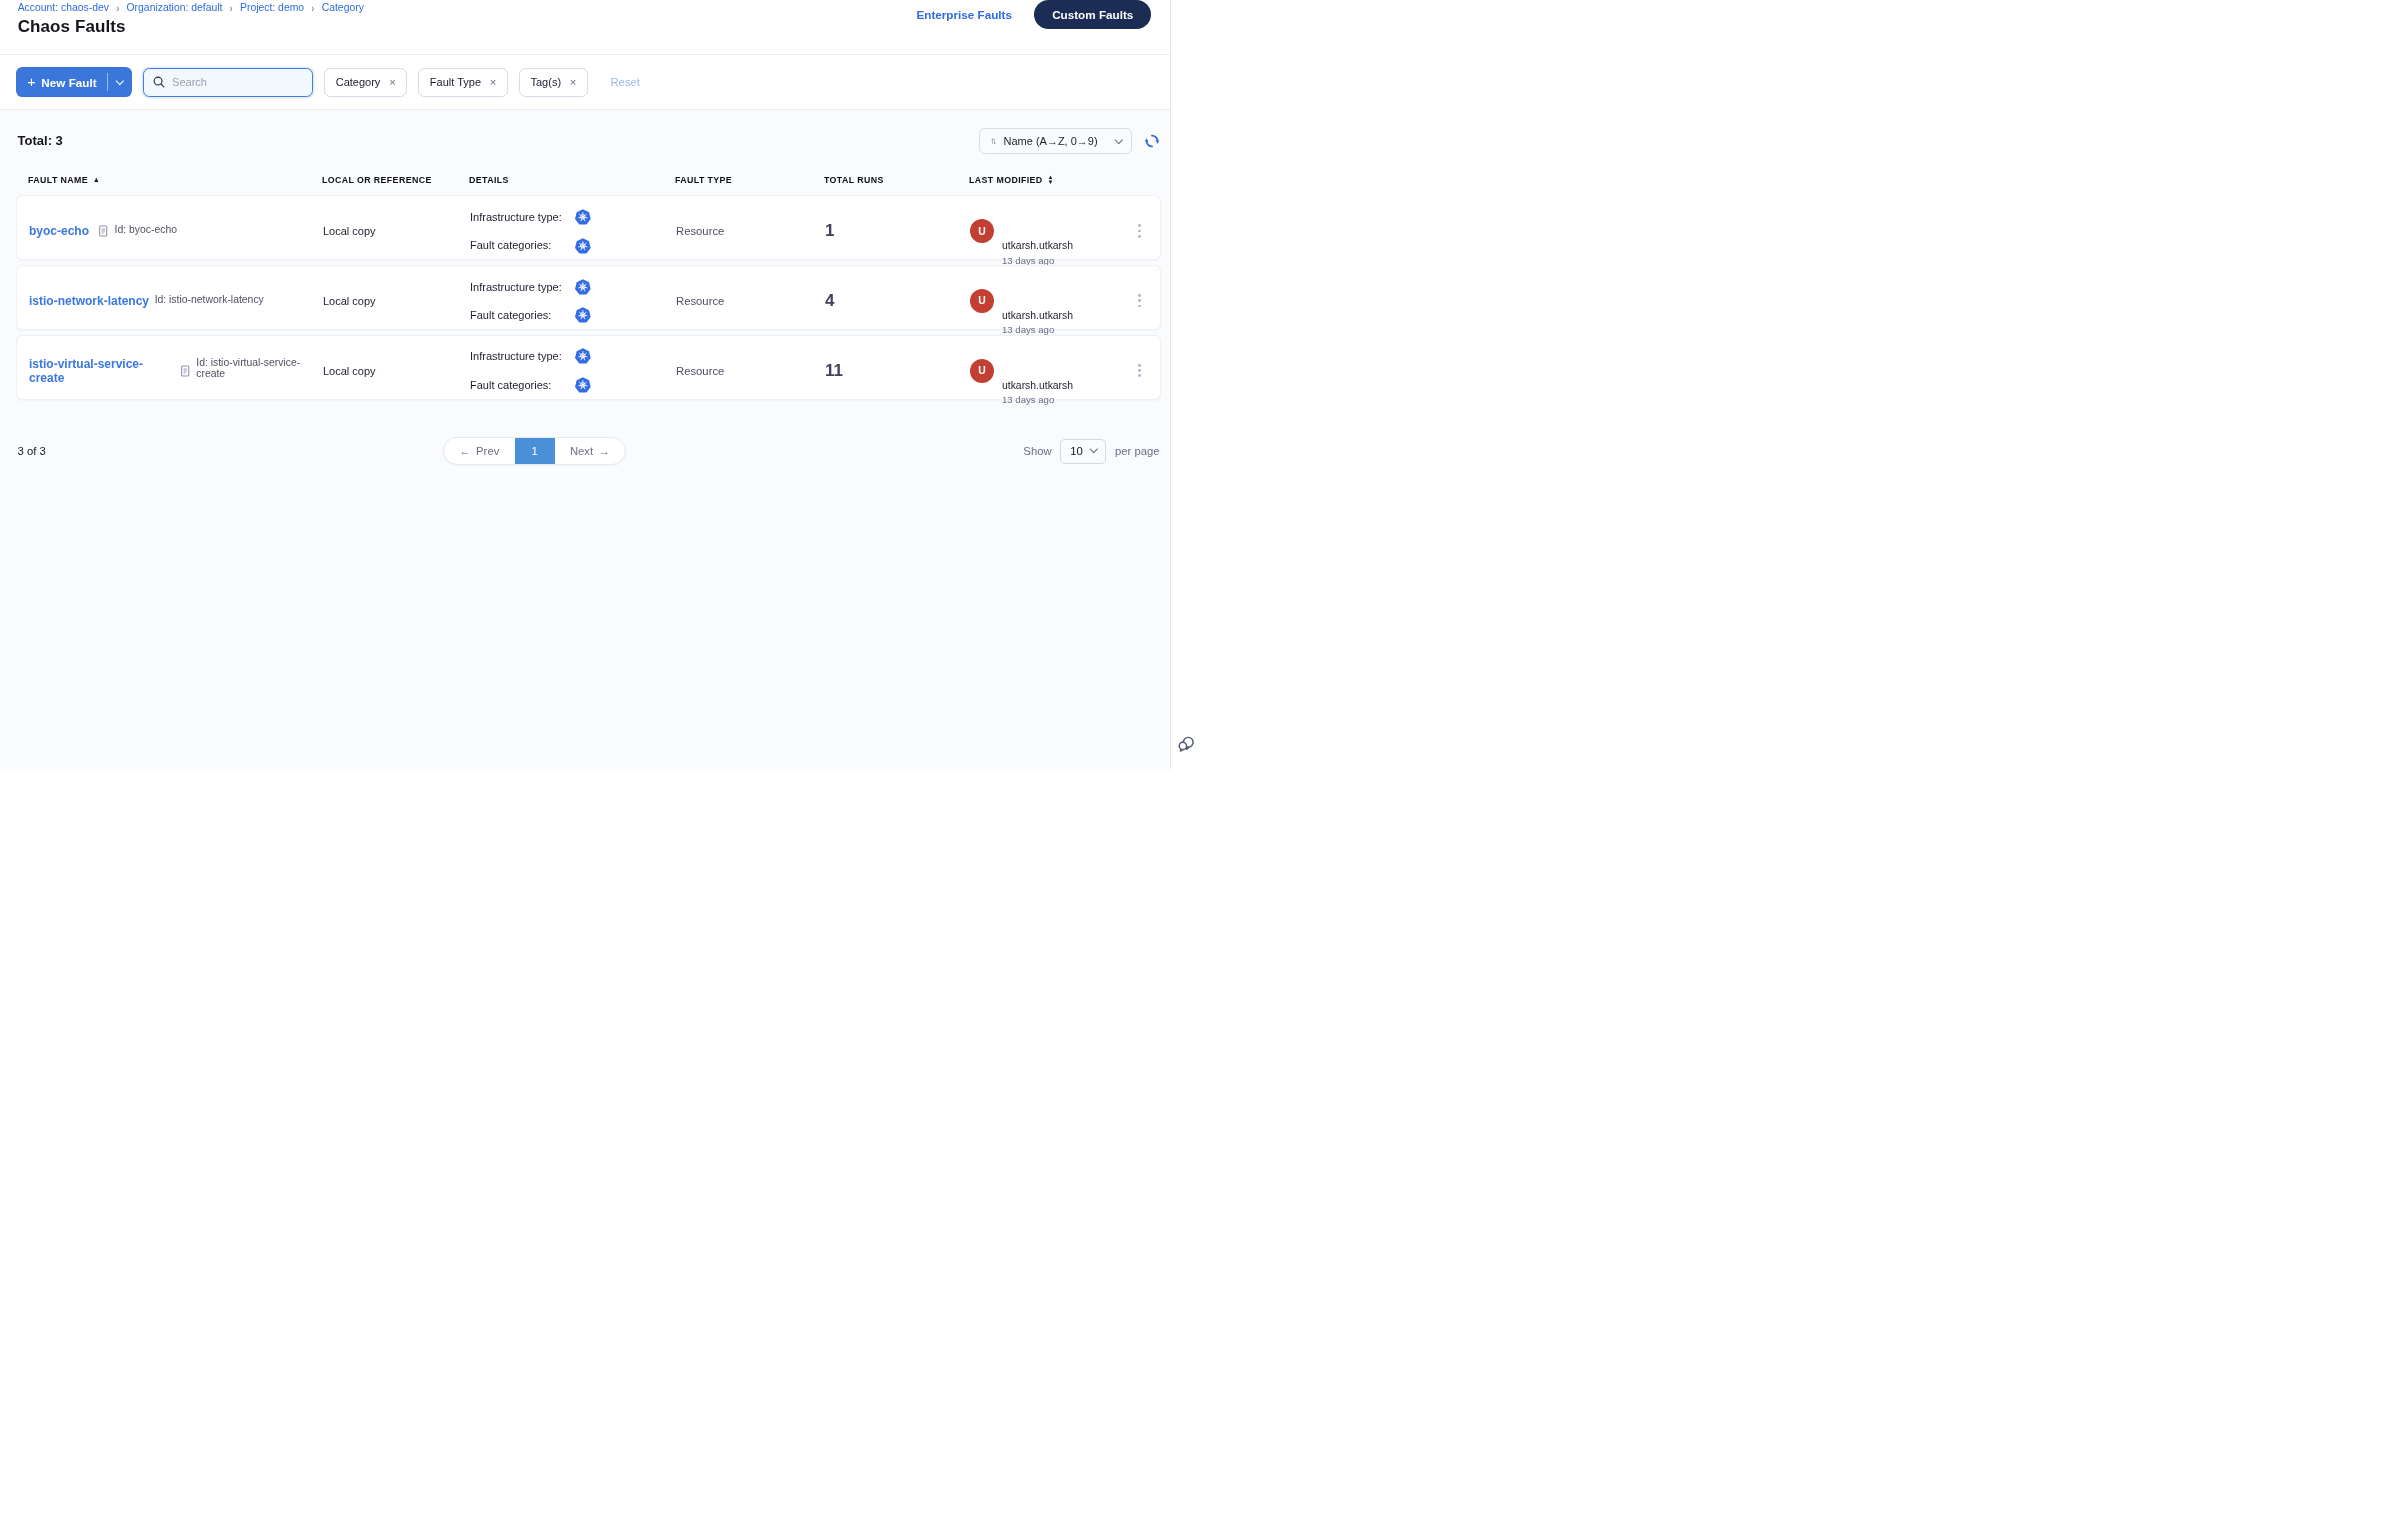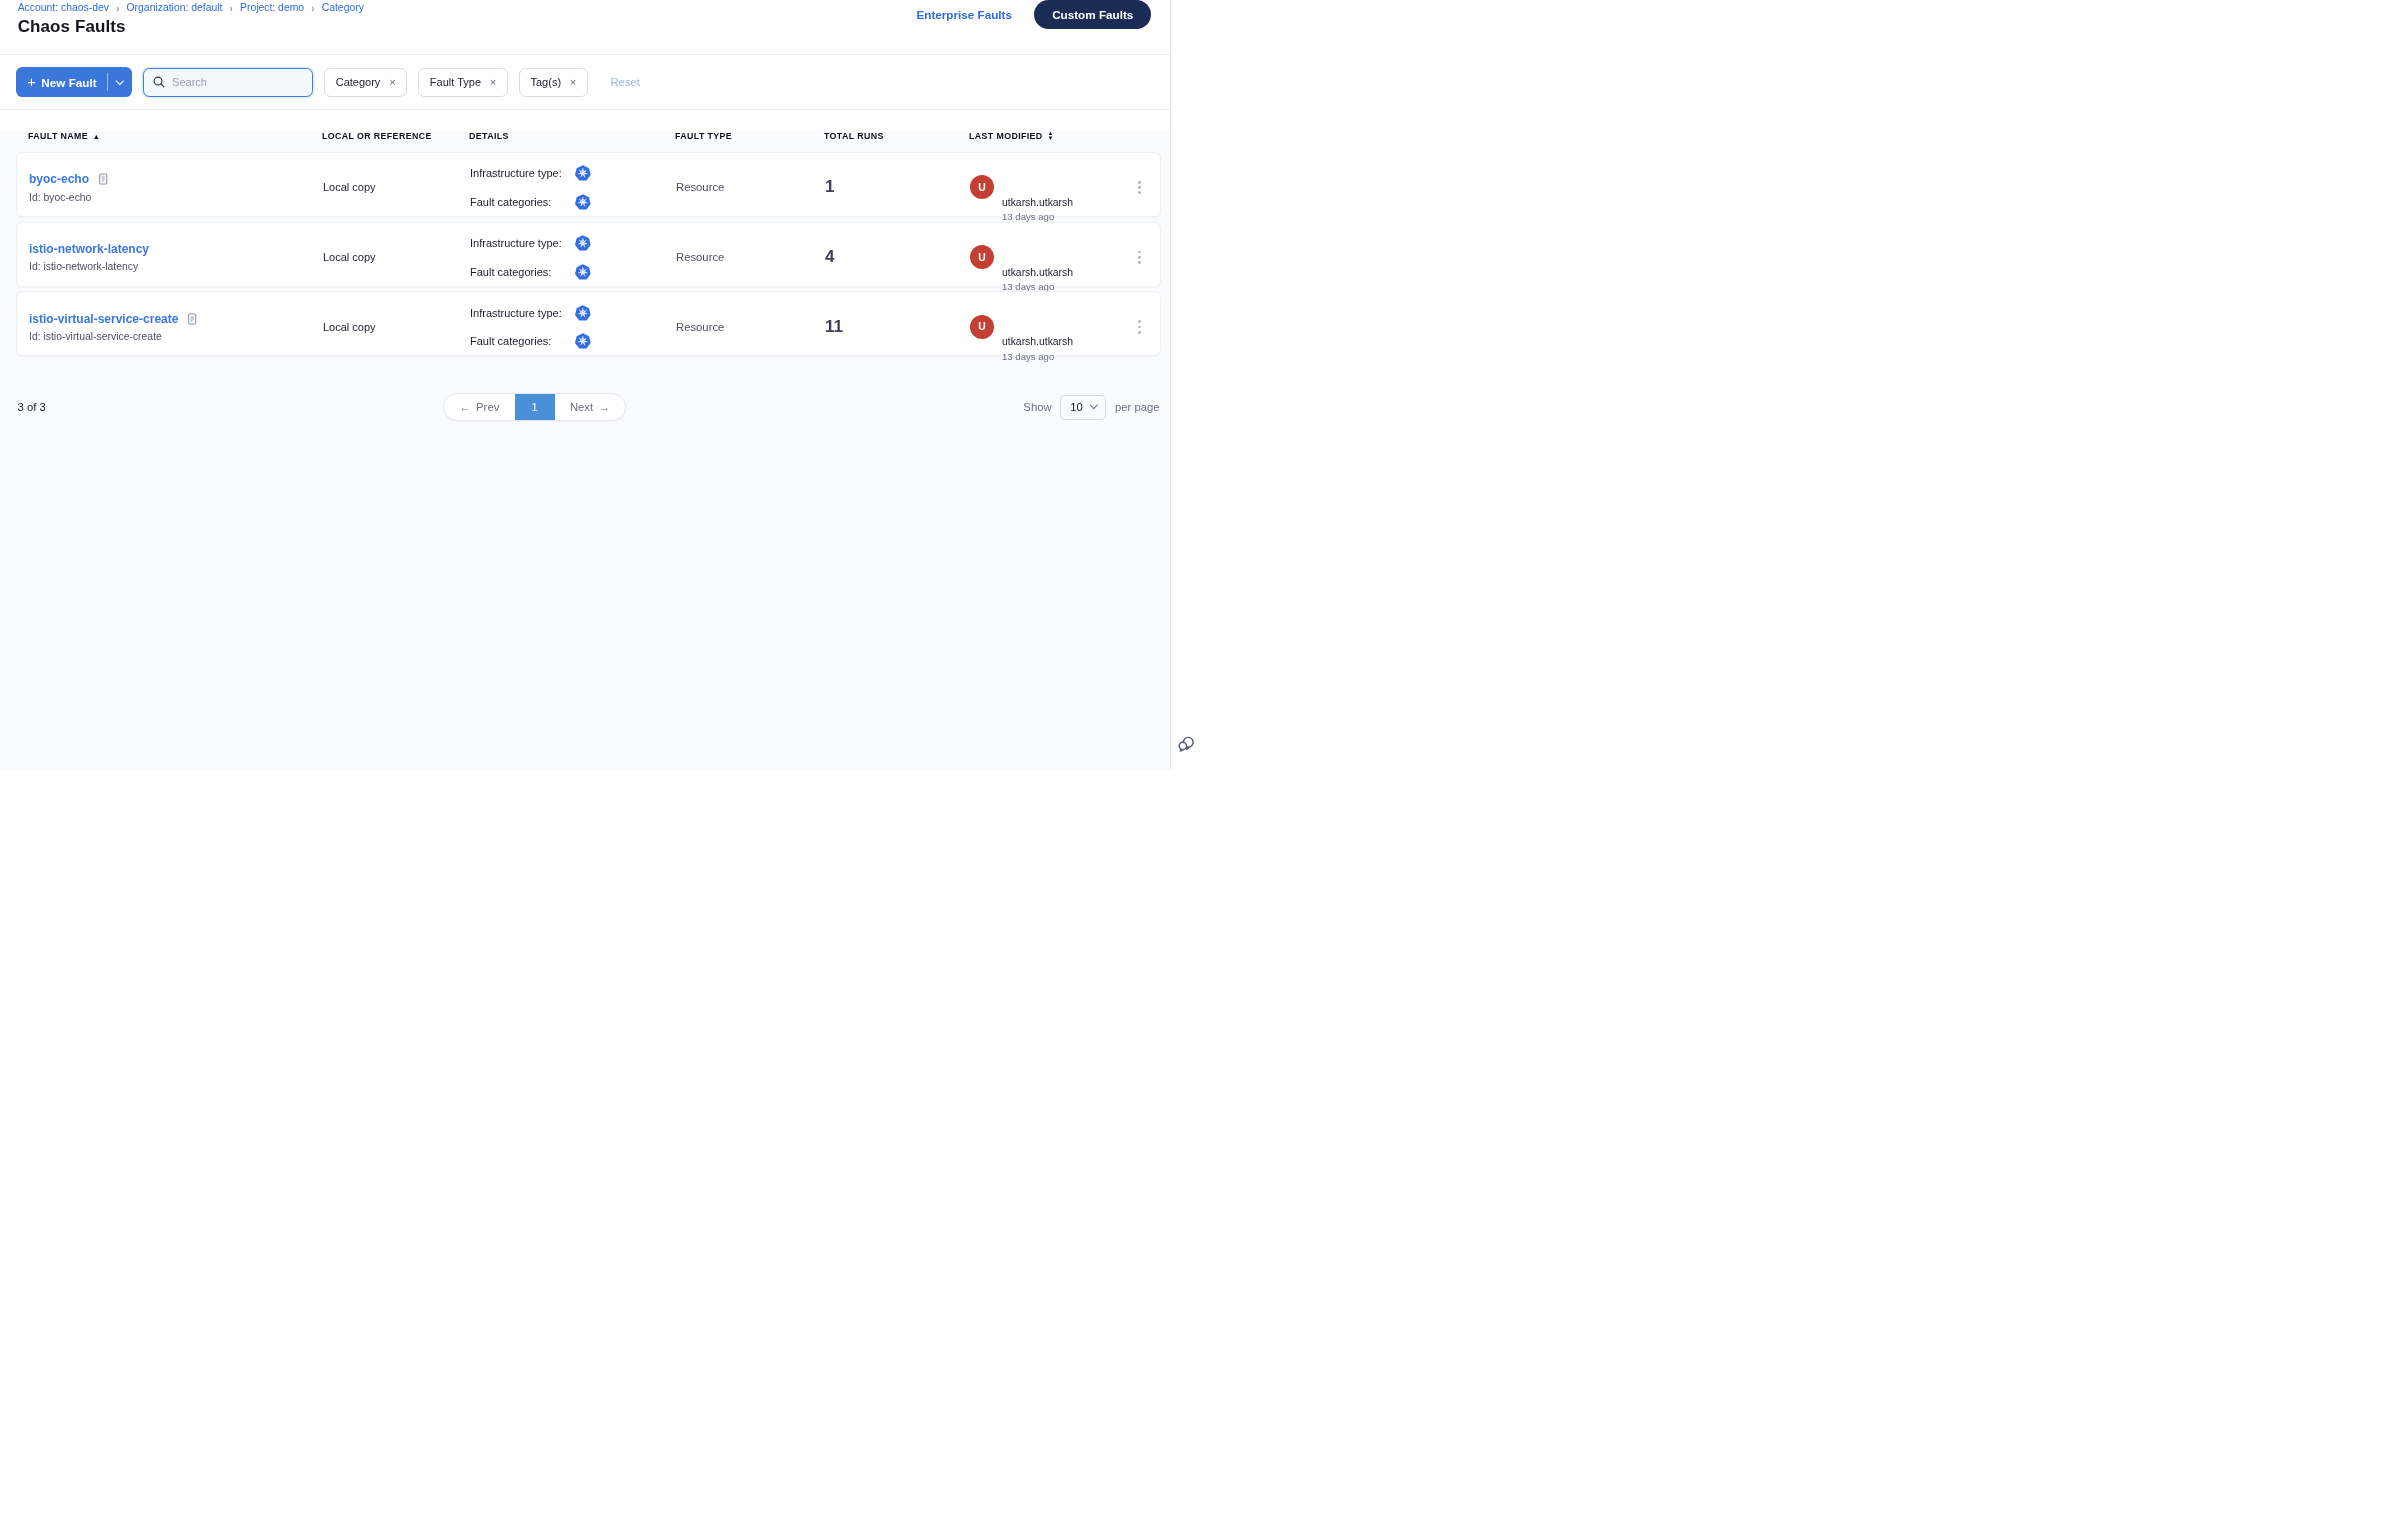--- a/index.html
+++ b/index.html
@@ -65,21 +65,21 @@
     align-items:center; padding-left:12px; }
   .table-head { margin-top:21px; }
   .th { font-size:8.8px; font-weight:700; color:#0d0d17; letter-spacing:0.4px;
     display:flex; align-items:center; gap:4.8px; }
   .sort-asc { font-size:7.2px; color:#16161f; }
   .sort-both { display:flex; flex-direction:column; font-size:6px; line-height:5.2px; color:#16161f; }
 
   .cards { margin-top:10.4px; display:flex; flex-direction:column; gap:4.8px; }
   .card { background:#fff; border:0.8px solid #eef0f5; border-radius:6.4px; height:65px;
     box-shadow:0 0.8px 1.6px rgba(40,41,61,.04); cursor:pointer; }
-  .name-block { display:flex; flex-direction:column; gap:5.6px; }
+  .name-block { display:flex; flex-direction:row; gap:5.6px; }
   .name-line { display:flex; align-items:center; gap:8px; }
   .fault-name { color:#3a77e0; font-size:12px; font-weight:700; cursor:pointer; }
   .copy-btn { display:flex; cursor:pointer; background:none; border:none; padding:0; }
   .fault-id { font-size:10.4px; color:#4f5062; }
   .cell-text { font-size:11px; color:#1d1e2c; }
   .details-block { display:flex; flex-direction:column; gap:11px; }
   .detail-line { display:flex; align-items:center; }
   .detail-label { width:104px; font-size:11px; color:#1d1e2c; }
   .k8s { display:flex; }
   .fault-type { font-size:11.3px; color:#4d4f63; }
@@ -158,20 +158,40 @@
     </div>
     <div class="chip">
       <span class="chip-label">Tag(s)</span>
       <span class="chip-close">×</span>
     </div>
     <span class="reset-link">Reset</span>
   </div>
 
   <div class="content">
 
+    <div class="list-header">
+      <div class="total-label">Total: 3</div>
+      <div class="sort-area">
+        <div class="sort-select">
+          <span class="sort-arrows">↑↓</span>
+          <span class="sort-label">Name (A→Z, 0→9)</span>
+          <span class="chev gray"></span>
+        </div>
+        <button class="refresh-btn">
+          <svg width="16" height="16" viewBox="0 0 20 20">
+            <g fill="none" stroke="#2f6bdc" stroke-width="2.3" stroke-linecap="round">
+              <path d="M10 3.2 A6.8 6.8 0 0 1 16.8 10"></path>
+              <path d="M10 16.8 A6.8 6.8 0 0 1 3.2 10"></path>
+            </g>
+            <polygon points="14.6,9.4 19,9.4 16.8,13.4" fill="#2f6bdc"></polygon>
+            <polygon points="5.4,10.6 1,10.6 3.2,6.6" fill="#2f6bdc"></polygon>
+          </svg>
+        </button>
+      </div>
+    </div>
 
     <div class="grid-row table-head">
       <div class="th">
         <span>FAULT NAME</span>
         <span class="sort-asc">▲</span>
       </div>
       <div class="th">
         <span>LOCAL OR REFERENCE</span>
       </div>
       <div class="th">

